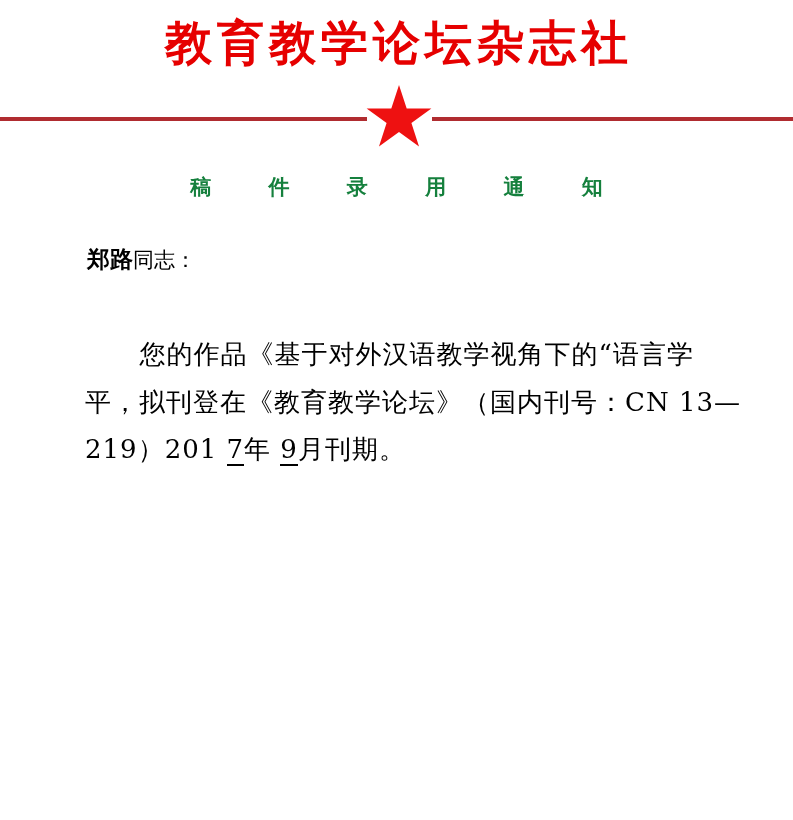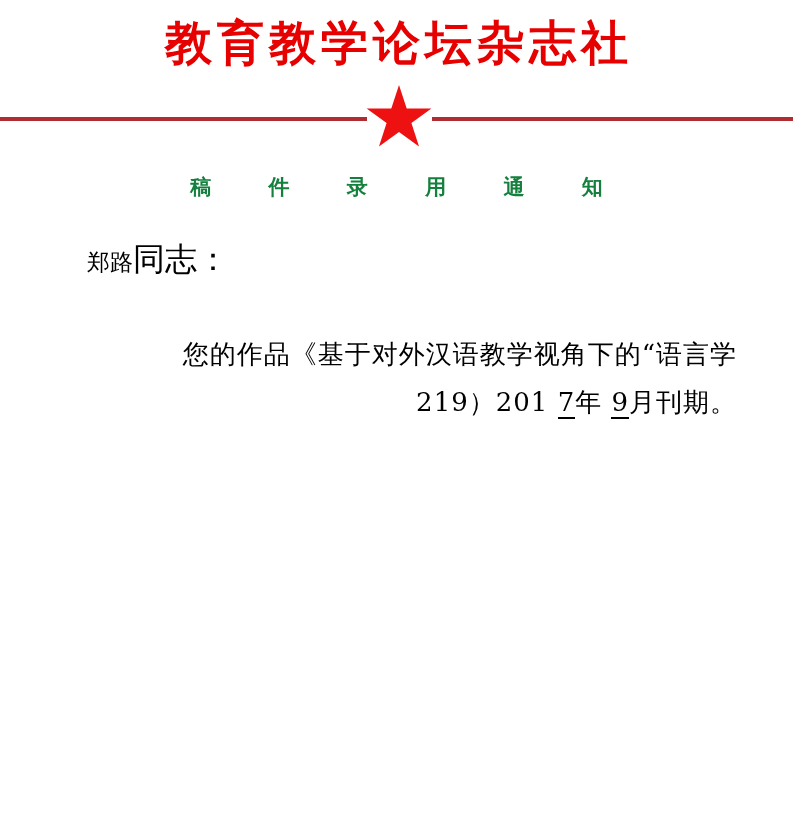--- a/index.html
+++ b/index.html
@@ -19,24 +19,24 @@
   .rule-right { left:432px; width:361px; }
   .header-star { position:absolute; left:362px; top:83px; width:74px; height:72px; }
   .header-star polygon { fill:#ee1111; }
   .subtitle {
     position:absolute; top:148px; left:0; width:100%;
     text-align:center; font-size:21px; font-weight:bold;
     letter-spacing:25px; text-indent:25px; color:#15803d; white-space:nowrap;margin-top:25px;
   }
   
   .salutation { position:absolute; left:87px; top:240px; line-height:38px; white-space:pre; }
-  .recipient { font-size:23px; font-weight:normal; }
-  .suffix { font-size:32px;text-align:center; }
+  .recipient { font-size:23px; font-weight:bold; }
+  .suffix { font-size:21px;text-align:center; }
   
-  .body { position:absolute; left:85px; top:331px; width:652px; font-size:26px;text-align:right; }
+  .body { position:absolute; left:85px; top:331px; width:652px; font-size:26px; }
   .body-line { height:47.6px; line-height:47.6px; letter-spacing:1px; white-space:pre; }
   .body-line.indent { text-indent:2.1em; }
   .u { border-bottom:2px solid #000; }
   
   .sig-org {
     position:absolute; left:476px; top:688px;
     font-size:21px; font-weight:bold; letter-spacing:0.5px; white-space:pre;
   }
   .sig-date { position:absolute; left:476px; top:727px; font-size:21px; white-space:pre; }
   
@@ -62,20 +62,21 @@
   <svg class="header-star" viewBox="-37 -37 74 74" aria-hidden="true">
     <polygon points="0,-35 7.91,-10.82 33.29,-10.82 12.75,4.14 20.58,28.32 0,13.40 -20.58,28.32 -12.75,4.14 -33.29,-10.82 -7.91,-10.82"></polygon>
   </svg>
 
   <div class="subtitle">稿 件 录 用 通 知</div>
 
   <div class="salutation"><span class="recipient">郑路</span><span class="suffix">同志：</span></div>
 
   <div class="body">
       <div class="body-line indent"><span>您的作品《基于对外汉语教学视角下的“语言学</span></div>
+      <div class="body-line"><span>平，拟刊登在《教育教学论坛》（国内刊号：CN 13—</span></div>
       <div class="body-line"><span>219）201 </span><span class="u">7</span><span>年 </span><span class="u">9</span><span>月刊期。</span></div>
     </div>
 
   <div class="sig-org">教育教学论坛杂志社</div>
   <div class="sig-date"><span>20</span><span class="u">7 </span><span>年 </span><span class="u">3 </span><span>月  </span><span class="u">1</span><span> 日</span></div>
 
   <svg class="stamp" viewBox="-88 -88 176 176" aria-hidden="true">
     <circle class="ring" cx="0" cy="0" r="76"></circle>
     <path id="sealArc" d="M -43.6 28.4 A 52 52 0 1 1 43.6 28.4" fill="none"></path>
     <text class="seal-text"><textPath href="#sealArc" startOffset="2">教育教学论坛杂志社</textPath></text>

